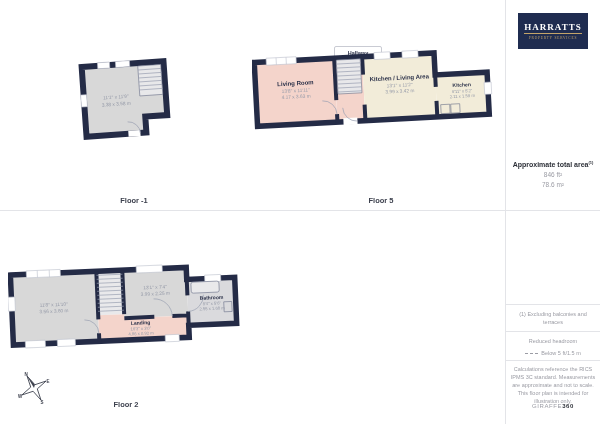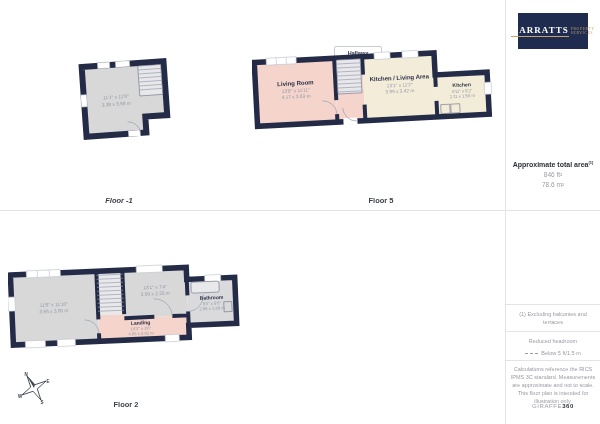--- a/index.html
+++ b/index.html
@@ -4,21 +4,21 @@
 <style>
   html,body{margin:0;padding:0;background:#fff;}
   .page{position:relative;width:600px;height:424px;background:#ffffff;overflow:hidden;
         font-family:"Liberation Sans",sans-serif;}
   .hdiv{position:absolute;height:1px;background:#e3e4e8;}
   .vdiv{position:absolute;width:1px;background:#e3e4e8;}
   .floor-label{position:absolute;transform:translateX(-50%);font-size:7.5px;font-weight:bold;color:#3d414e;}
   
   .sidebar{position:absolute;left:506px;top:0;width:94px;height:424px;}
   .logo{position:absolute;left:12px;top:13px;width:70px;height:36px;background:#1f2c50;
-        display:flex;flex-direction:row;align-items:center;justify-content:center;gap:2px;}
+        display:flex;flex-direction:column;align-items:center;justify-content:center;gap:2px;}
   .logo-main{font-family:"Liberation Serif",serif;font-weight:bold;font-size:9px;letter-spacing:1px;color:#ffffff;
              border-bottom:0.5px solid #c3a469;padding-bottom:1px;}
   .logo-sub{font-family:"Liberation Serif",serif;font-size:3.5px;letter-spacing:0.8px;color:#c3a469;}
   .area-block{position:absolute;left:0;top:160px;width:94px;text-align:center;}
   .area-title{font-size:7px;font-weight:bold;color:#2d3038;}
   .area-title sup{font-size:4px;}
   .area-val{font-size:6.5px;color:#9b9ca4;margin-top:3px;}
   .note{position:absolute;left:4px;width:86px;text-align:center;font-size:5.5px;color:#9b9ca4;line-height:1.45;}
   .headroom-row{display:flex;align-items:center;justify-content:center;gap:3px;margin-top:4px;}
   .dash-sample{display:inline-block;width:13px;border-top:1px dashed #9b9ca4;}
@@ -55,21 +55,21 @@
       <rect x="42" y="5" width="14" height="6" fill="#ffffff" stroke="#bcc0cc" stroke-width="0.6"></rect>
       <rect x="5" y="36" width="6" height="12" fill="#ffffff" stroke="#bcc0cc" stroke-width="0.6"></rect>
 
       <rect x="50" y="75" width="12" height="6" fill="#ffffff"></rect>
       <path d="M62,78 A12,12 0 0 0 50,66" fill="none" stroke="#9aa0b2" stroke-width="0.7"></path>
 
       <text class="room-dims" x="40" y="42">11'1" x 11'9"</text>
       <text class="room-dims" x="40" y="49">3.38 x 3.58 m</text>
     </g>
   </svg>
-  <div class="floor-label" style="left:119px;top:196px;font-style:italic;">Floor -1</div>
+  <div class="floor-label" style="left:134px;top:196px;">Floor -1</div>
 
   <div class="hall-badge">Hallway</div>
   <div class="hall-line"></div>
 
   <svg style="position:absolute;left:252px;top:48px;" width="250" height="110" viewBox="0 0 250 110">
     <g transform="rotate(-3 125 45)">
 
       <rect x="4" y="8" width="80" height="64" fill="#f4d4cb"></rect>
       <rect x="84" y="8" width="28" height="64" fill="#f4d4cb"></rect>
       <rect x="112" y="8" width="72" height="64" fill="#f2ecd9"></rect>

